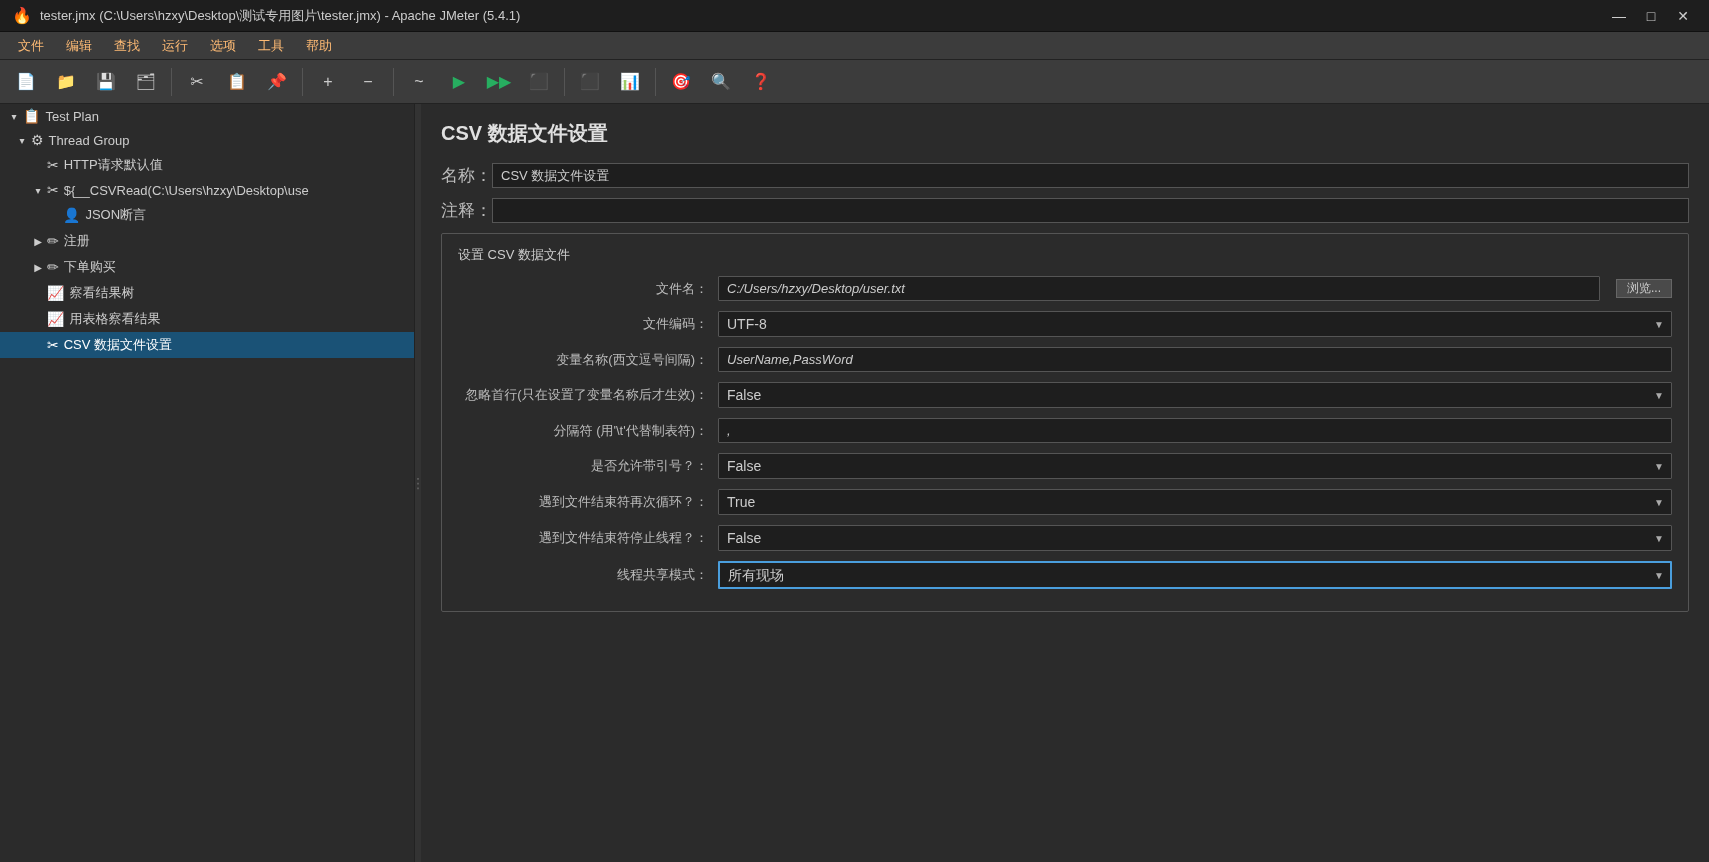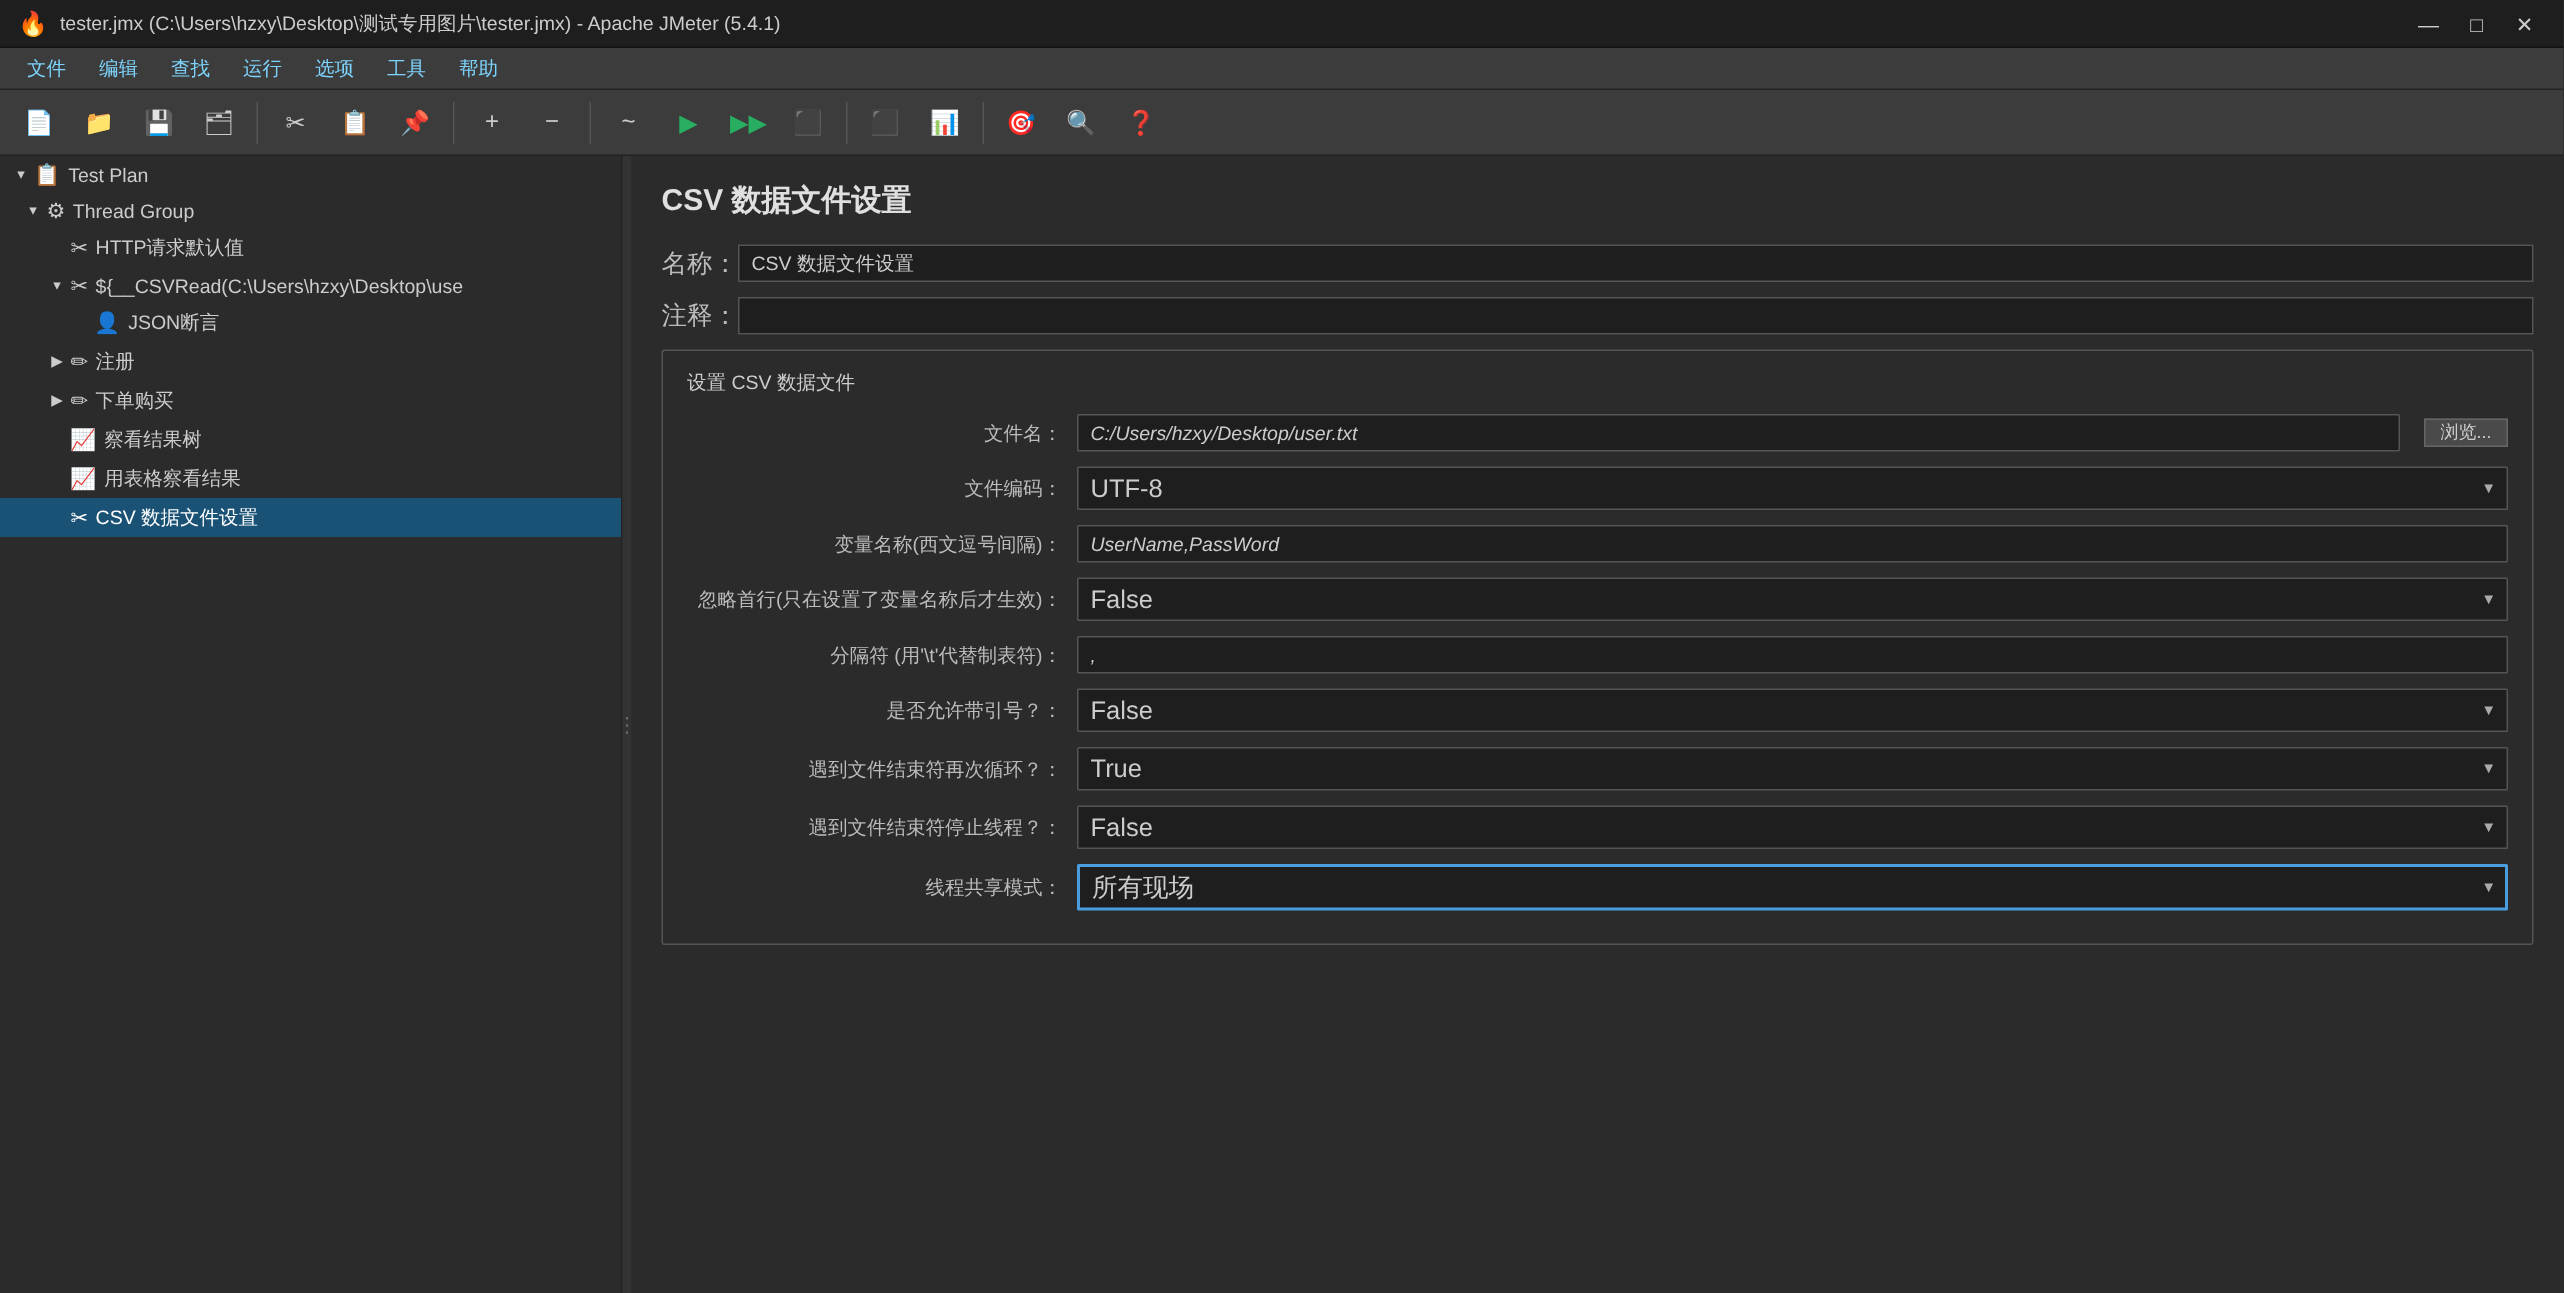--- a/index.html
+++ b/index.html
@@ -31,21 +31,21 @@
       height: 28px;
       display: flex;
       align-items: center;
       padding: 0 8px;
       border-bottom: 1px solid #222;
       gap: 2px;
     }
     .menu-item {
       padding: 2px 10px;
       cursor: pointer;
-      color: #7dd3fc;
+      color: #fdba74;
       font-size: 13px;
       border-radius: 2px;
     }
 
     
     .toolbar {
       background: #3c3c3c;
       height: 44px;
       display: flex;
       align-items: center;
@@ -161,21 +161,21 @@
     .form-select-wrapper {
       flex: 1;
       position: relative;
     }
     .form-select {
       width: 100%;
       background: #1e1e1e;
       border: 1px solid #555;
       color: #ccc;
       padding: 4px 8px;
-      font-size: 17px;
+      font-size: 14px;
       font-family: inherit;
       outline: none;
       appearance: none;
       -webkit-appearance: none;
       cursor: pointer;
       border-radius: 1px;
     }
     .select-arrow {
       position: absolute;
       right: 8px;

